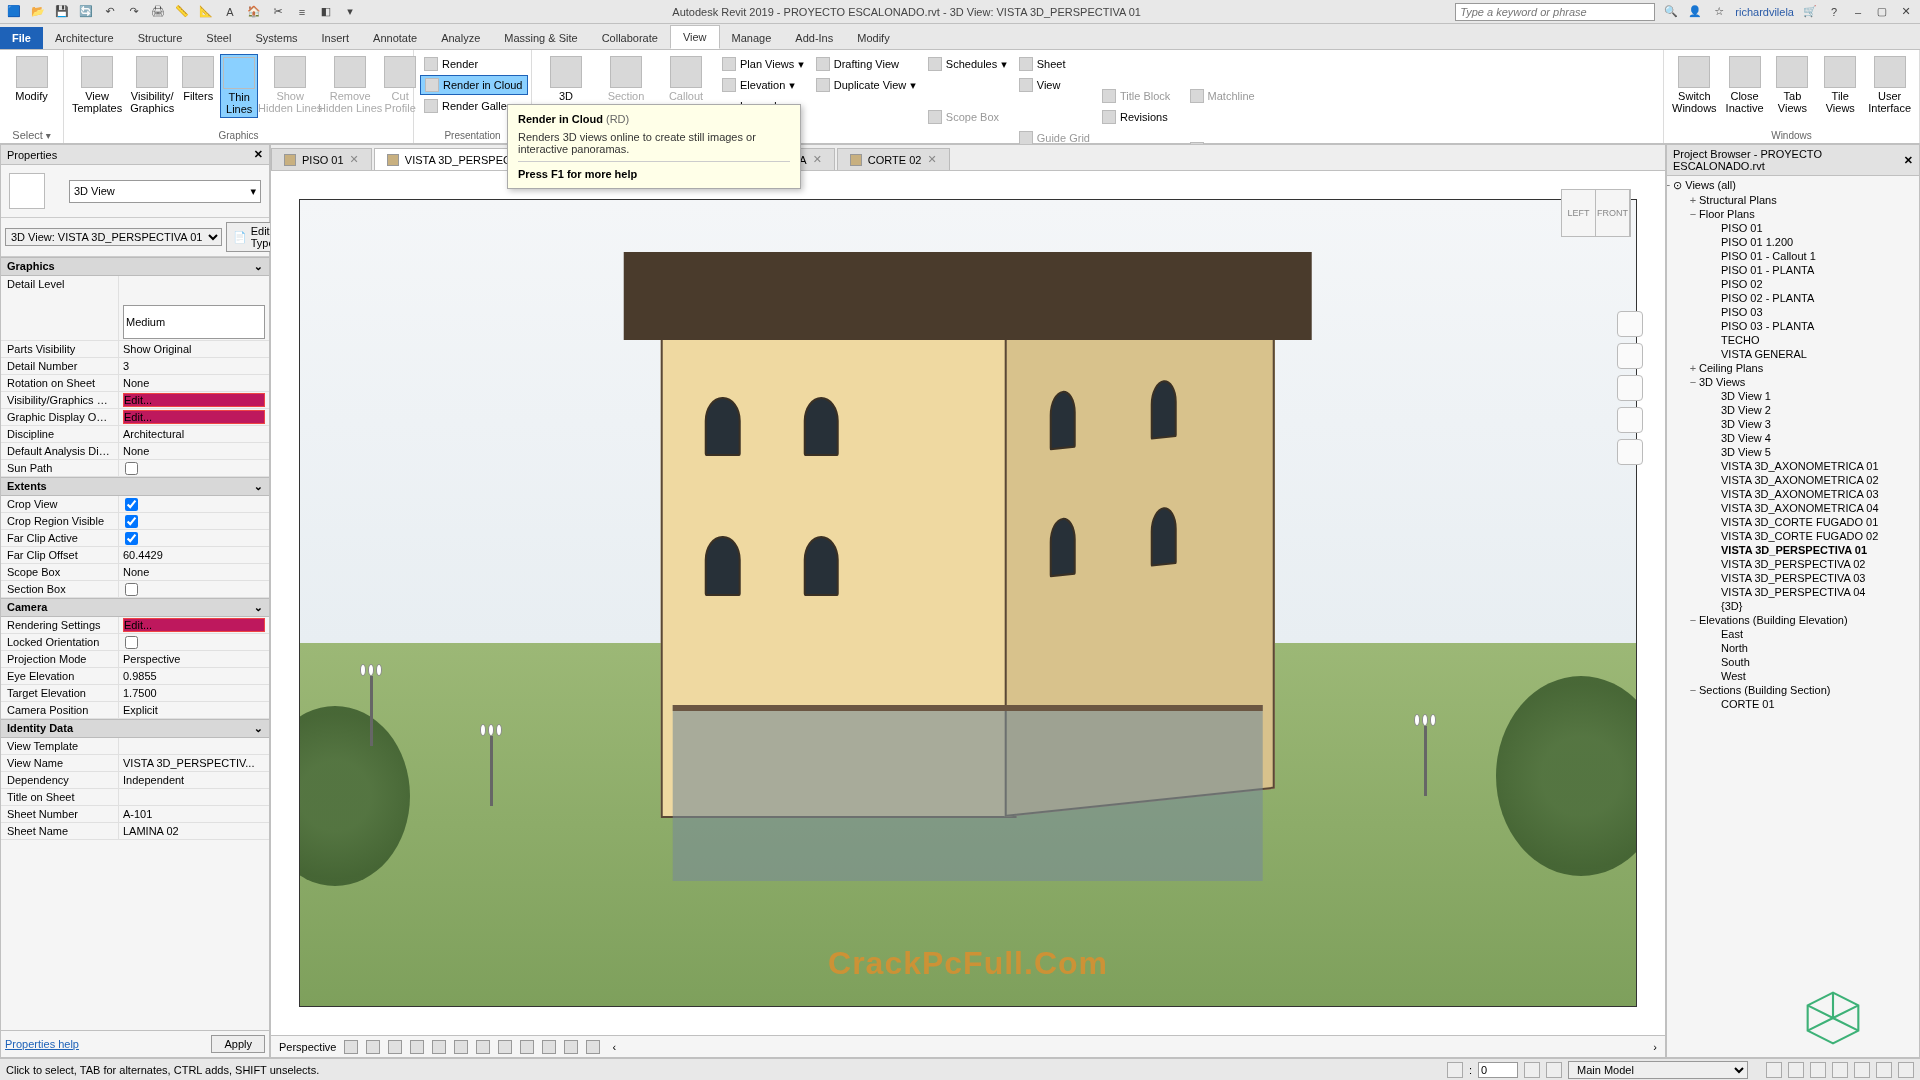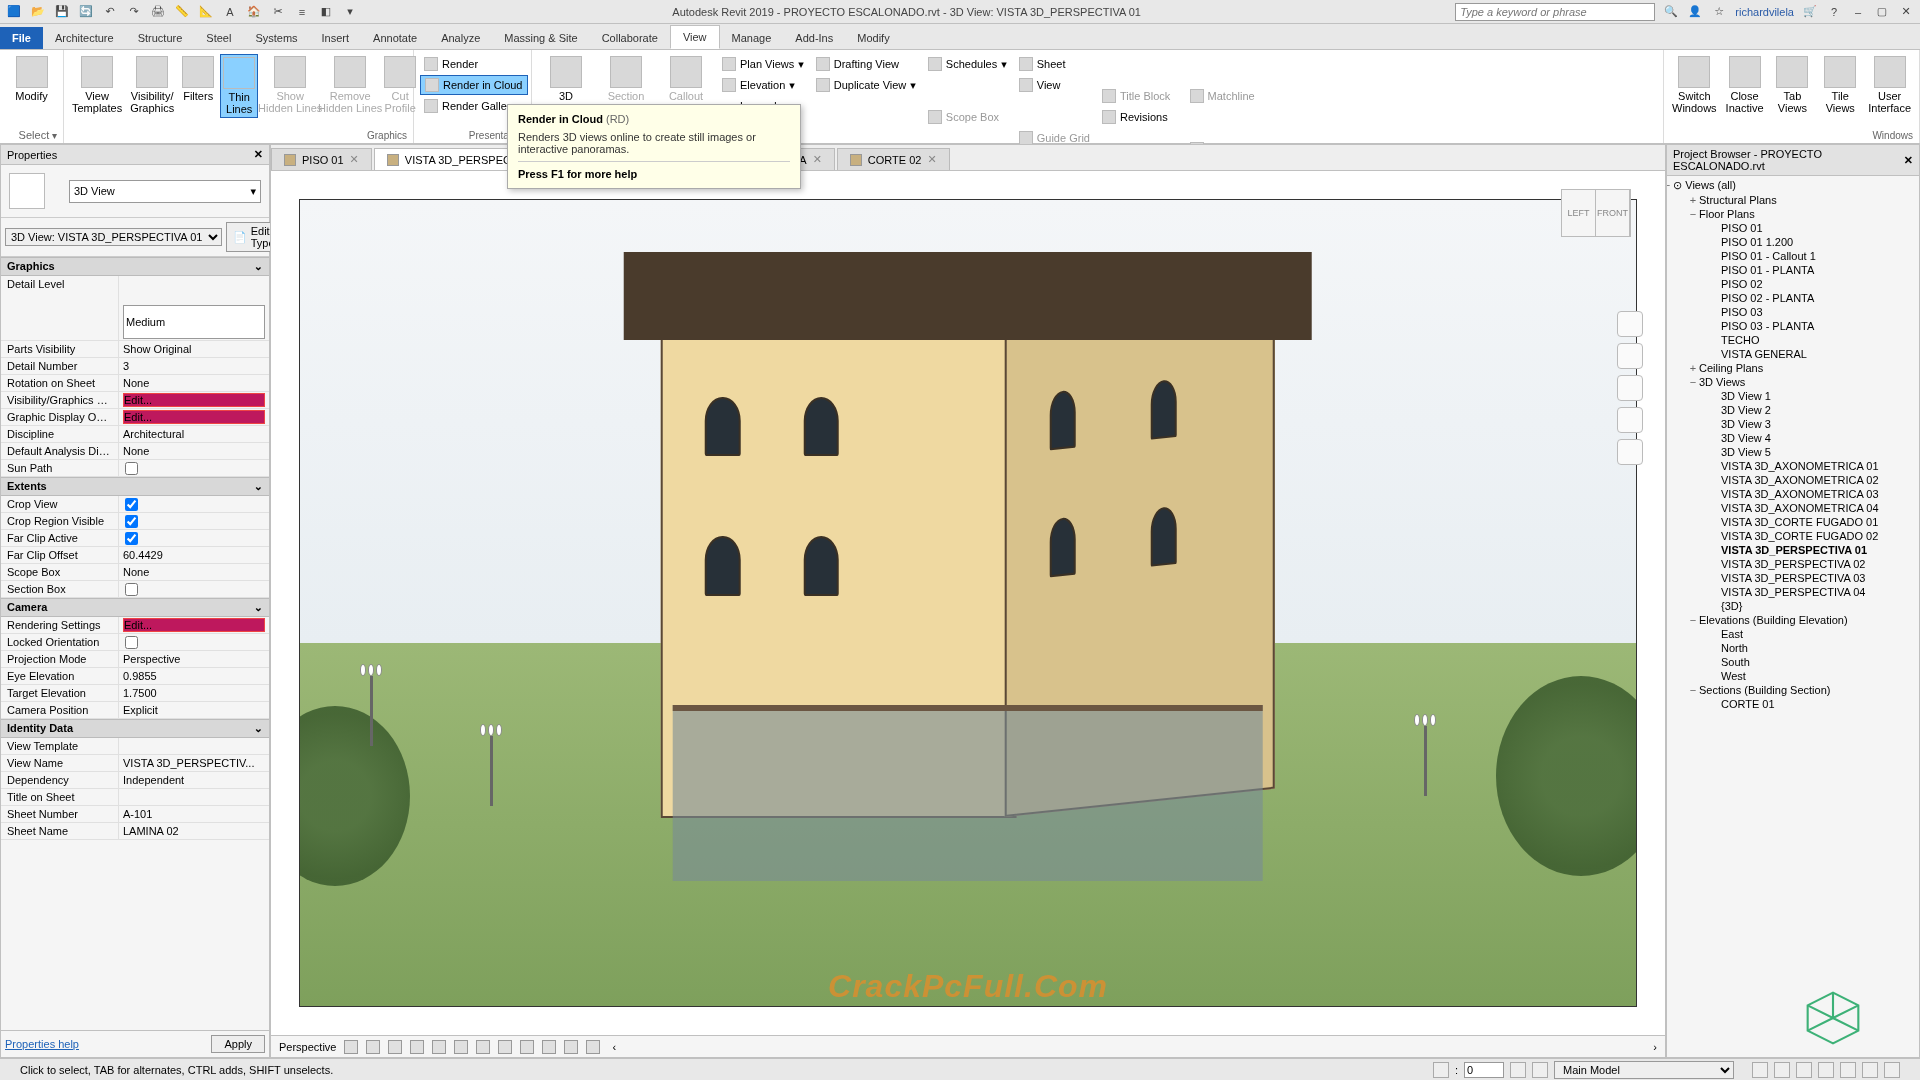--- a/index.html
+++ b/index.html
@@ -10,21 +10,21 @@
 .qat .spacer { flex:1; }
 .qat input.search { width:200px; height:18px; border:1px solid #999; padding:0 4px; font-style:italic; color:#888; }
 .qat .user { color:#2a5ba8; }
 .ribbon-tabs { height:26px; background:#e8e8e8; display:flex; align-items:flex-end; border-bottom:1px solid #c0c0c0; }
 .ribbon-tabs .tab { padding:5px 12px; color:#333; cursor:pointer; }
 .ribbon-tabs .tab.file { background:#1e62b8; color:#fff; font-weight:bold; }
 .ribbon-tabs .tab.active { background:#fff; border:1px solid #c0c0c0; border-bottom:1px solid #fff; }
 .ribbon { height:94px; background:#fff; border-bottom:1px solid #c0c0c0; display:flex; }
 .rgroup { border-right:1px solid #dcdcdc; padding:4px 6px 0; display:flex; flex-direction:column; }
 .rgroup .items { flex:1; display:flex; gap:4px; align-items:flex-start; }
-.rgroup .gtitle { text-align:right; color:#666; font-size:10px; padding:2px 0; }
+.rgroup .gtitle { text-align:center; color:#666; font-size:10px; padding:2px 0; }
 .bigbtn { display:flex; flex-direction:column; align-items:center; width:56px; padding:2px; gap:2px; cursor:pointer; text-align:center; line-height:1.1; }
 .bigbtn .bicon { width:32px; height:32px; background:#d8d8d8; border:1px solid #bbb; }
 .smallbtn { display:flex; align-items:center; gap:4px; padding:1px 4px; height:20px; cursor:pointer; white-space:nowrap; }
 .smallbtn .sicon { width:14px; height:14px; background:#d8d8d8; border:1px solid #bbb; }
 .smallbtn.hl { background:#8ad0ff; border:1px solid #1e62b8; }
 .smallbtn.disabled { color:#999;margin-top:32px; }
 .col { display:flex; flex-direction:column; gap:1px; }
 .thin-active { background:#8ad0ff; border:1px solid #1e62b8; }
 .body { display:flex; height:calc(1080px - 24px - 26px - 94px - 22px); }
 .panel { background:#f5f5f5; border:1px solid #c0c0c0; display:flex; flex-direction:column; }
@@ -73,28 +73,28 @@
 .navwheel div{ width:26px; height:26px; border:1px solid #bbb; background:#fafafa; border-radius:4px;}
 .vstatus { height:22px; border-top:1px solid #c0c0c0; display:flex; align-items:center; gap:8px; padding:0 8px; background:#f5f5f5;}
 .vstatus .sico{ width:14px; height:14px; border:1px solid #999; background:#e0e0e0;}
 .browser { width:254px;}
 .tree-panel { flex:1; overflow-y:auto; padding:2px 0;}
 .tnode { padding:1px 4px 1px 20px; white-space:nowrap; cursor:pointer;}
 .tnode.l1 { padding-left:34px;}
 .tnode.l2 { padding-left:54px;}
 .tnode.sel { font-weight:bold; }
 .tnode .exp { display:inline-block; width:12px; text-align:center; margin-left:-14px; color:#666;}
-.status { height:22px; background:#e8e8e8; border-top:1px solid #c0c0c0; display:flex; align-items:center; padding:0 20px; gap:12px;}
+.status { height:22px; background:#e8e8e8; border-top:1px solid #c0c0c0; display:flex; align-items:center; padding:0 6px; gap:12px;}
 .status .right{ margin-left:auto; display:flex; gap:6px;}
 .status .sicon{ width:16px; height:16px; border:1px solid #aaa; background:#eee;}
 .tooltip { position:absolute; left:507px; top:104px; width:294px; background:#ffffe8; border:1px solid #aaa; padding:8px 10px; box-shadow:2px 2px 6px rgba(0,0,0,.25); z-index:50;}
 .tooltip .tt-title b{ font-weight:bold;}
 .tooltip .tt-desc{ margin:6px 0; color:#333;}
 .tooltip .tt-help{ border-top:1px solid #ccc; padding-top:6px; font-weight:bold;}
-.watermark{ position:absolute; left:50%; bottom:1px; transform:translateX(-50%); font-size:32px; font-weight:bold; color:rgba(230,140,40,.75); font-style:italic; letter-spacing:1px;}
+.watermark{ position:absolute; left:50%; bottom:24px; transform:translateX(-50%); font-size:32px; font-weight:bold; color:rgba(230,140,40,.75); letter-spacing:1px;}
 .worksetbar{ flex:1; display:flex; align-items:center; gap:6px; padding:0 6px;}
 .worksetbar select{ border:1px solid #999; padding:1px 4px; width:180px;}
 .worksetbar input{ border:1px solid #999; width:40px; padding:1px 2px;}
 .threed-logo{ position:absolute; right:44px; bottom:24px; width:86px; height:76px;}
 .threed-logo svg{ width:100%; height:100%;}
 </style>
 </head>
 <body>
 
 <div class="qat">

